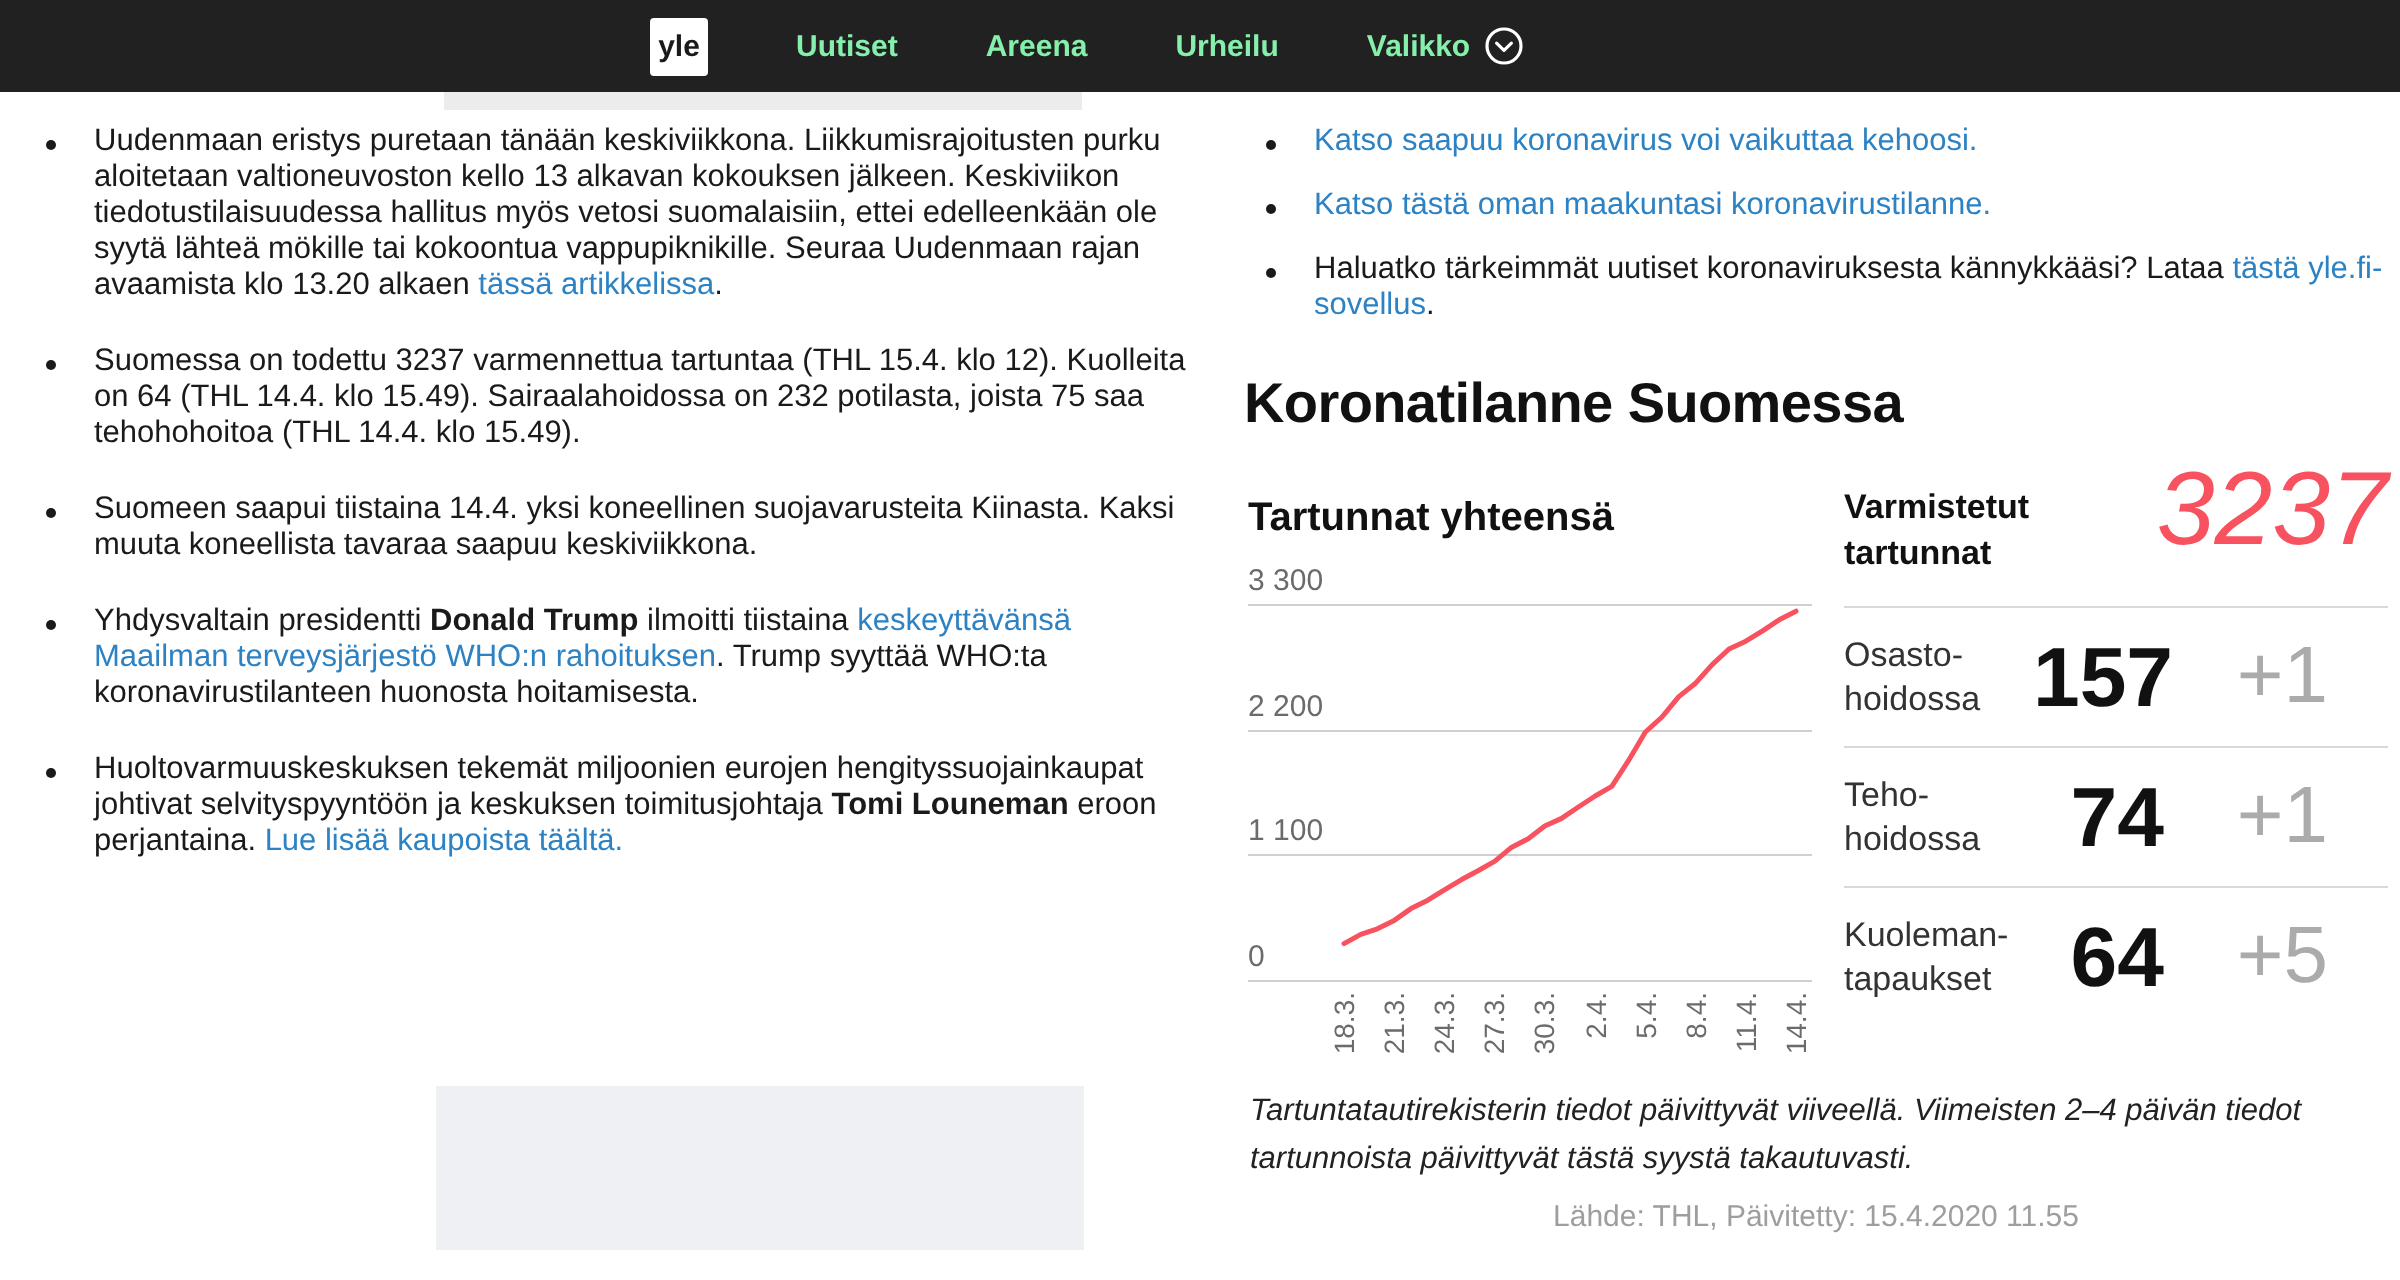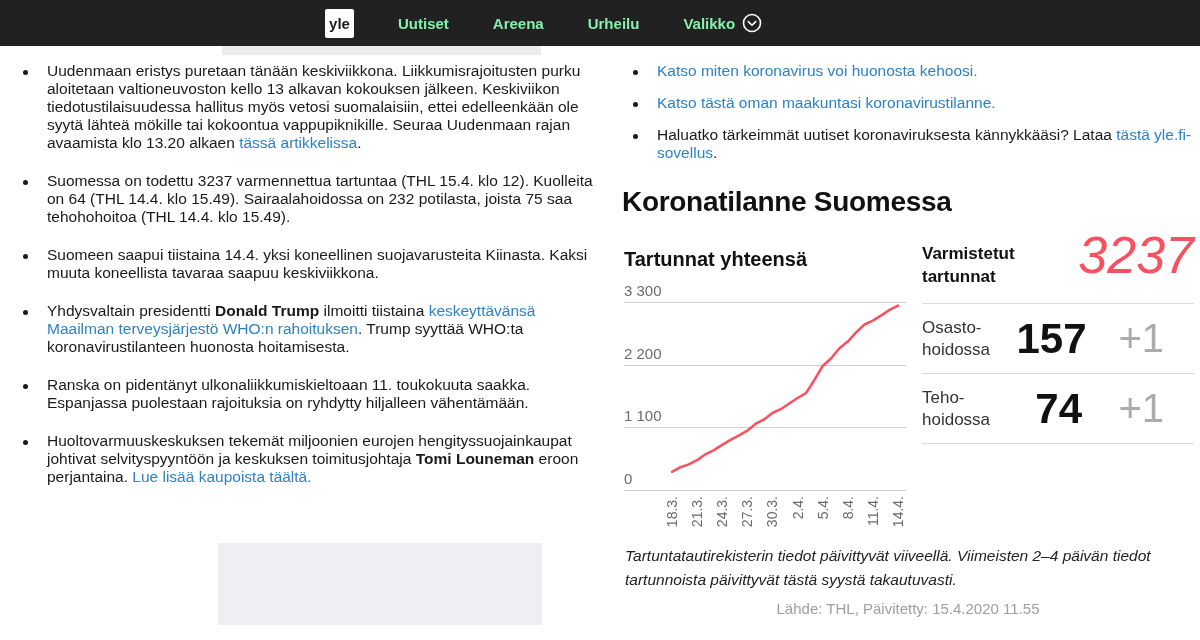--- a/index.html
+++ b/index.html
@@ -85,26 +85,25 @@
     </svg>
   </div>
 </div>
 <div id="top-strip"></div>
 
 <ul id="left-list" class="bullets">
     <li><span>Uudenmaan eristys puretaan tänään keskiviikkona. Liikkumisrajoitusten purku aloitetaan valtioneuvoston kello 13 alkavan kokouksen jälkeen. Keskiviikon tiedotustilaisuudessa hallitus myös vetosi suomalaisiin, ettei edelleenkään ole syytä lähteä mökille tai kokoontua vappupiknikille. Seuraa Uudenmaan rajan avaamista klo 13.20 alkaen </span><a class="inline-link">tässä artikkelissa</a><span>.</span></li>
     <li><span>Suomessa on todettu 3237 varmennettua tartuntaa (THL 15.4. klo 12). Kuolleita on 64 (THL 14.4. klo 15.49). Sairaalahoidossa on 232 potilasta, joista 75 saa tehohohoitoa (THL 14.4. klo 15.49).</span></li>
     <li><span>Suomeen saapui tiistaina 14.4. yksi koneellinen suojavarusteita Kiinasta. Kaksi muuta koneellista tavaraa saapuu keskiviikkona.</span></li>
     <li><span>Yhdysvaltain presidentti </span><strong>Donald Trump</strong><span> ilmoitti tiistaina </span><a class="inline-link">keskeyttävänsä Maailman terveysjärjestö WHO:n rahoituksen</a><span>. Trump syyttää WHO:ta koronavirustilanteen huonosta hoitamisesta.</span></li>
-    <li><span>Ranska on pidentänyt ulkonaliikkumiskieltoaan 11. toukokuuta saakka. Espanjassa puolestaan rajoituksia on ryhdytty hiljalleen vähentämään.</span></li>
     <li><span>Huoltovarmuuskeskuksen tekemät miljoonien eurojen hengityssuojainkaupat johtivat selvityspyyntöön ja keskuksen toimitusjohtaja </span><strong>Tomi Louneman</strong><span> eroon perjantaina. </span><a class="inline-link">Lue lisää kaupoista täältä.</a></li>
   </ul>
 
 <ul id="right-list" class="bullets">
-    <li><a class="inline-link">Katso miten koronavirus voi huonosta kehoosi.</a></li>
+    <li><a class="inline-link">Katso saapuu koronavirus voi vaikuttaa kehoosi.</a></li>
     <li><a class="inline-link">Katso tästä oman maakuntasi koronavirustilanne.</a></li>
     <li><span>Haluatko tärkeimmät uutiset koronaviruksesta kännykkääsi? Lataa </span><a class="inline-link">tästä yle.fi-sovellus</a><span>.</span></li>
   </ul>
 
 <h1 id="heading">Koronatilanne Suomessa</h1>
 
 <div id="chart-title">Tartunnat yhteensä</div>
 <div id="chart-area">
     <div class="gridline" style="top: 19px;"></div>
     <div class="ytick" style="top: -1px;">3 300</div>
@@ -144,19 +143,24 @@
         <div class="stat-value">157</div>
         <div class="stat-change">+1</div>
       </div>
       <div class="divider"></div>
       <div class="stat-row">
         <div class="stat-label">Teho-<br>hoidossa</div>
         <div class="stat-value">74</div>
         <div class="stat-change">+1</div>
       </div>
       <div class="divider"></div>
+      <div class="stat-row">
+        <div class="stat-label">Kuoleman-<br>tapaukset</div>
+        <div class="stat-value">64</div>
+        <div class="stat-change">+5</div>
+      </div>
     </div>
 </div>
 
 <div id="disclaimer">Tartuntatautirekisterin tiedot päivittyvät viiveellä. Viimeisten 2–4 päivän tiedot tartunnoista päivittyvät tästä syystä takautuvasti.</div>
 <div id="source-line">Lähde: THL, Päivitetty: 15.4.2020 11.55</div>
 
 <div id="bottom-box"></div>
 
 </body></html>

